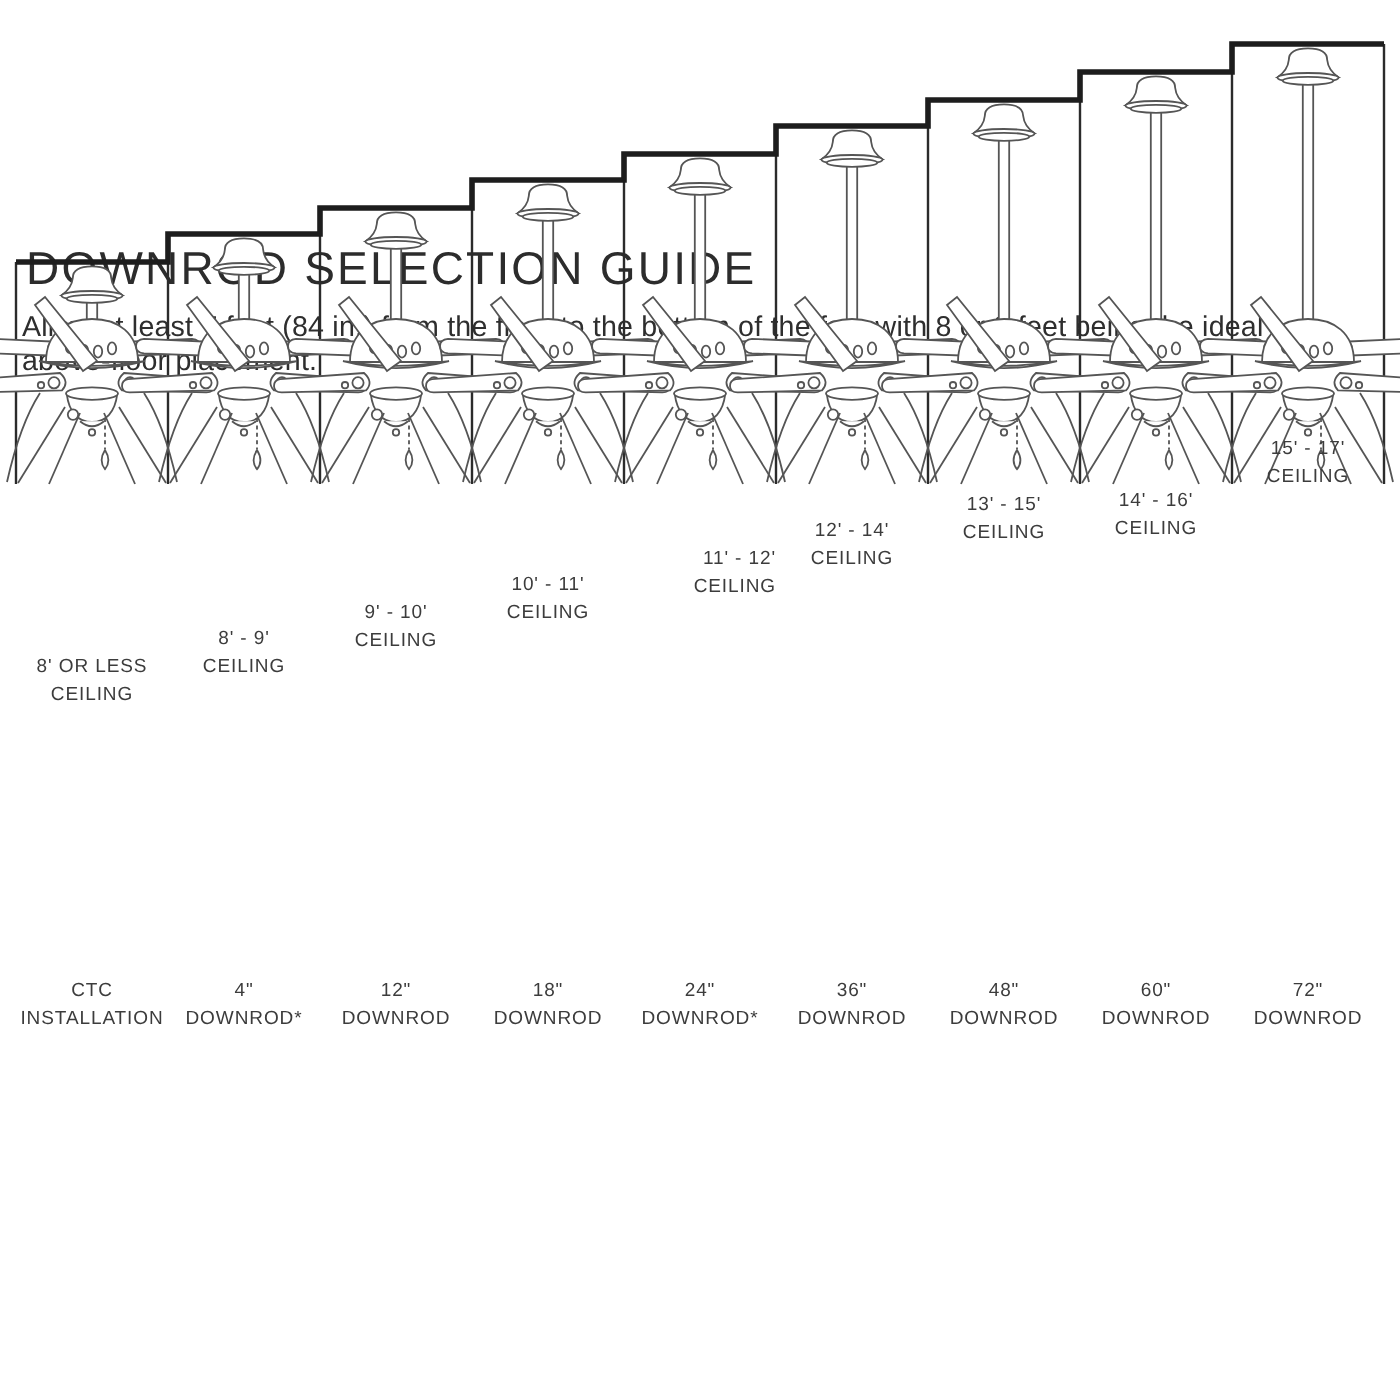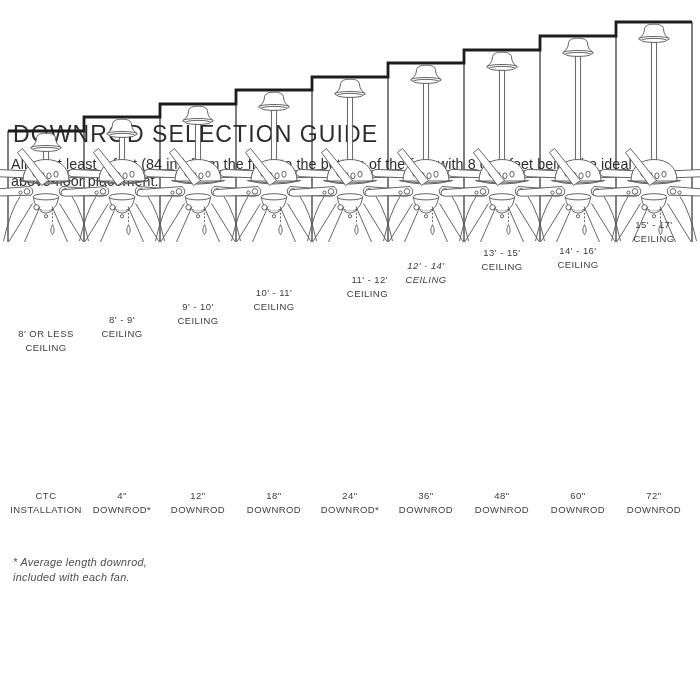--- a/index.html
+++ b/index.html
@@ -416,21 +416,21 @@
           <span>DOWNROD</span>
         </div>
         <div class="ceiling-label" style="left: 312px; top: 273px; text-align: right;">
           <span>11'  - 12'</span>
           <span>CEILING</span>
         </div>
         <div class="downrod-label" style="left: 312px; top: 489px;">
           <span>24"</span>
           <span>DOWNROD*</span>
         </div>
-        <div class="ceiling-label" style="left: 388px; top: 259px; font-style: italic;">
+        <div class="ceiling-label" style="left: 388px; top: 259px;">
           <span>12' - 14'</span>
           <span>CEILING</span>
         </div>
         <div class="downrod-label" style="left: 388px; top: 489px;">
           <span>36"</span>
           <span>DOWNROD</span>
         </div>
         <div class="ceiling-label" style="left: 464px; top: 246px;">
           <span>13' - 15'</span>
           <span>CEILING</span>
@@ -451,18 +451,14 @@
           <span>15' - 17'</span>
           <span>CEILING</span>
         </div>
         <div class="downrod-label" style="left: 616px; top: 489px;">
           <span>72"</span>
           <span>DOWNROD</span>
         </div>
       </div>
   </div>
 
-  <div class="footnote">
-    <span>* Average length downrod,</span>
-    <span>included with each fan.</span>
-  </div>
 
 </div>
 
 </body></html>

